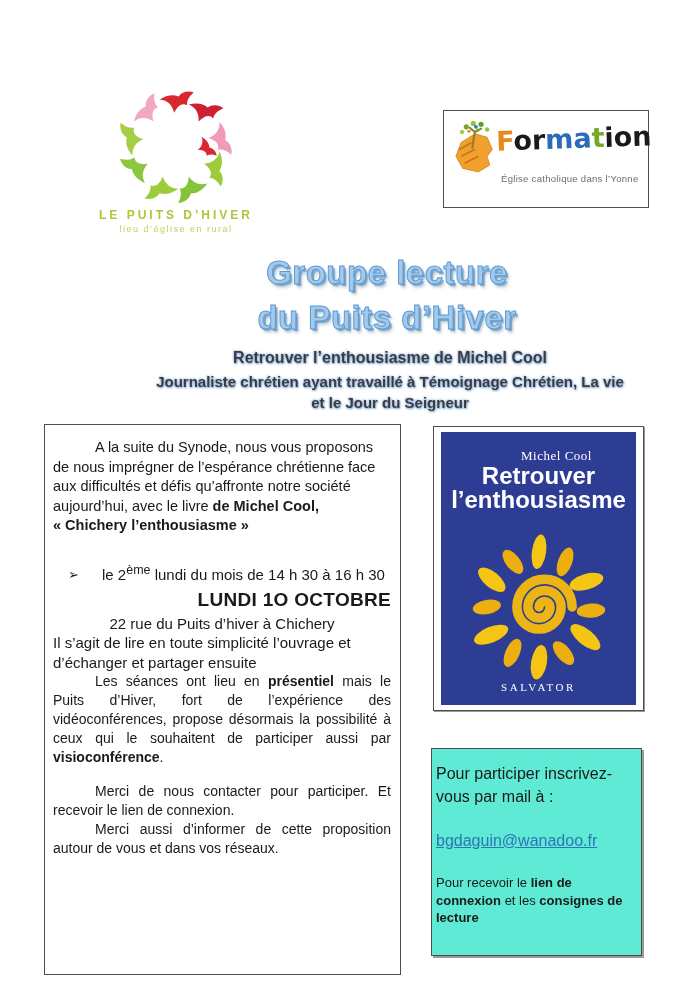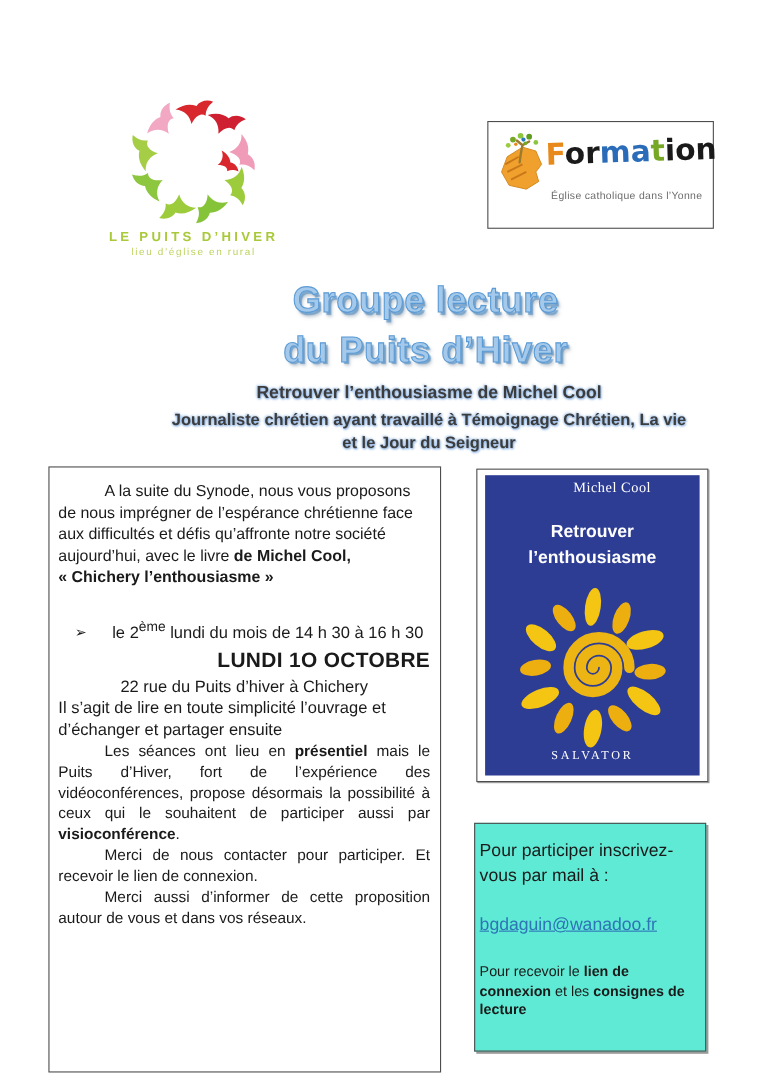--- a/index.html
+++ b/index.html
@@ -40,30 +40,30 @@
   .b-block{display:block;text-indent:0;}
   .p-quote{font-style:italic;font-size:13.5px;line-height:18.5px;text-indent:0;margin-top:1px;}
   .bullet-row{margin-top:25px;padding-left:15px;}
   .bullet-glyph{display:inline-block;width:34px;font-size:13px;vertical-align:1px;}
   .bullet-text{font-size:15px;}
   .date-line{text-align:right;font-size:19px;font-weight:bold;letter-spacing:.3px;margin-top:5px;}
   .addr-line{text-align:center;font-size:15px;margin-top:4px;}
   .p-simple{margin-top:27px;font-size:15px;}
   .p-seances{margin-top:27px;text-align:justify;text-indent:42px;font-size:14px;line-height:19px;}
   .p-merci{text-indent:42px;font-size:14px;line-height:19px;text-align:justify;}
-  .p-merci.first{}
+  .p-merci.first{margin-top:15px;}
 
   
   .book-box{position:absolute;left:433px;top:426px;width:211px;height:285px;
             border:1px solid #4d4d4d;box-sizing:border-box;background:#fff;
             box-shadow:1px 1px 0 #9a9a9a;}
   .book-cover{position:absolute;left:7px;top:5px;right:7px;bottom:5px;background:#2e3d94;
               color:#fff;text-align:center;}
-  .book-author{font-family:"Liberation Serif",serif;font-size:13px;letter-spacing:.5px;padding-top:3px;margin-left:36px;}
-  .book-title{font-size:16px;font-weight:bold;line-height:24px;margin-top:21px;}
+  .book-author{font-family:"Liberation Serif",serif;font-size:13px;letter-spacing:.5px;padding-top:16px;margin-left:36px;}
+  .book-title{font-size:24px;font-weight:bold;line-height:24px;}
   .sun{position:absolute;left:50%;top:96px;transform:translateX(-50%);}
   .book-publisher{position:absolute;bottom:12px;left:0;width:100%;
                   font-family:"Liberation Serif",serif;font-size:11px;letter-spacing:2.5px;margin-top:20px;}
 
   
   .contact-box{position:absolute;left:431px;top:748px;width:211px;height:208px;
                border:1px solid #4d4d4d;box-sizing:border-box;background:#5eead4;
                box-shadow:2px 2px 0 #9a9a9a;padding:13px 4px;font-size:16px;line-height:23px;}
   .contact-email{display:inline-block;margin-top:21px;color:#2e75b6;text-decoration:underline;
                  font-size:16px;cursor:pointer;}

